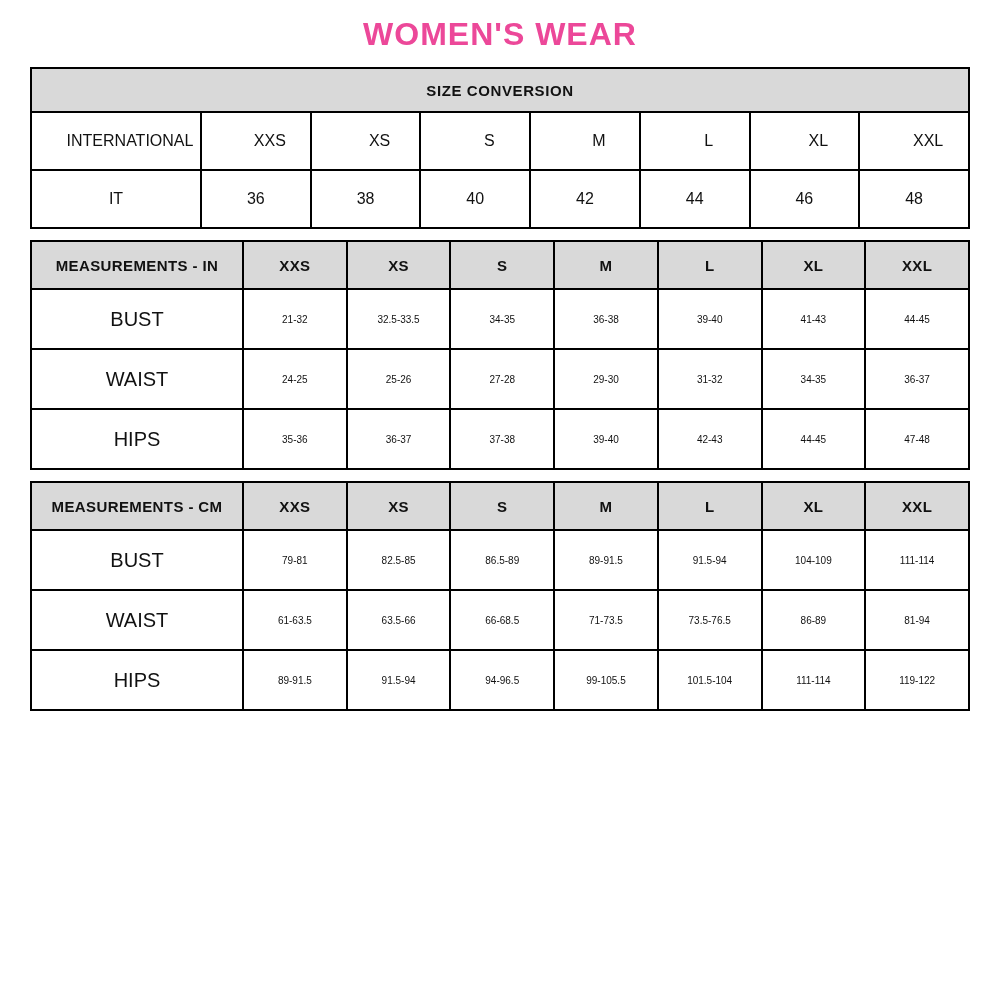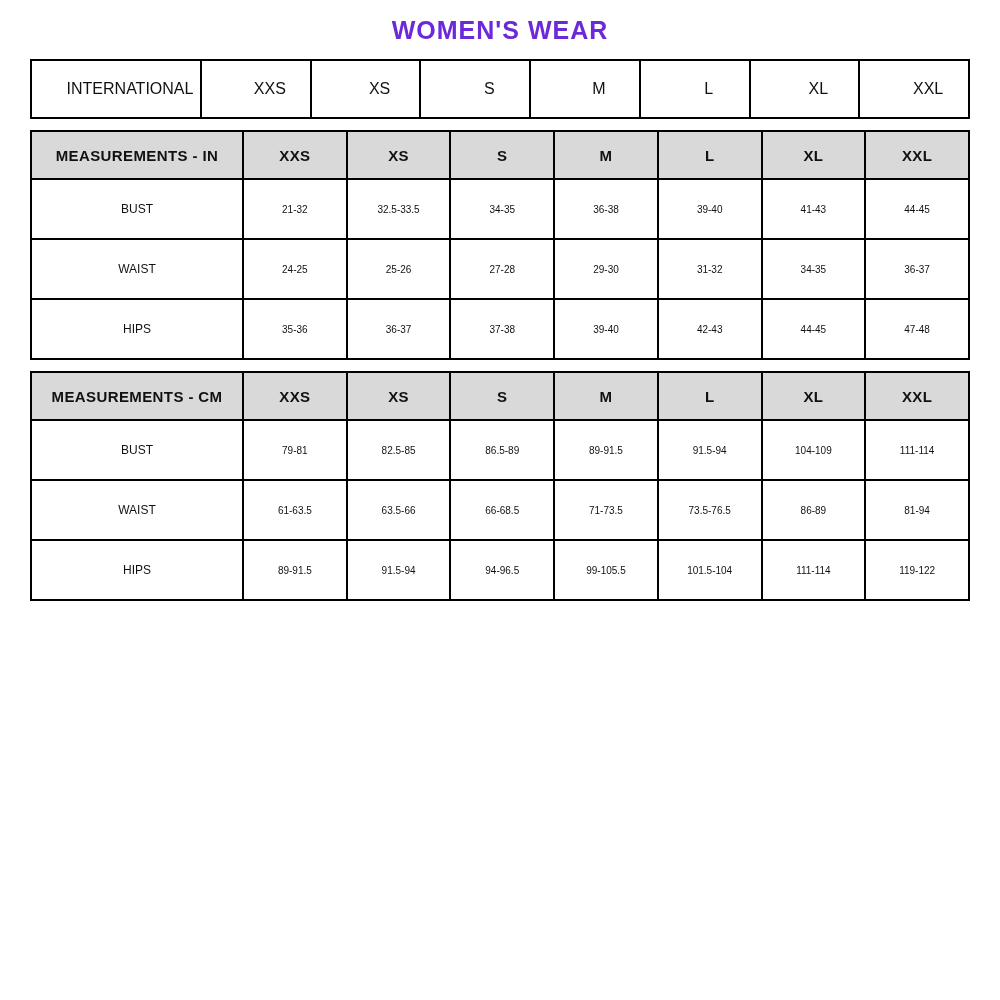--- a/index.html
+++ b/index.html
@@ -11,24 +11,24 @@
     color: #111111;
     overflow: hidden;
   }
   .page {
     width: 1000px;
     height: 1000px;
     padding: 16px 30px 0 30px;
   }
   .page-title {
     text-align: center;
-    font-size: 25px;
+    font-size: 32px;
     font-weight: bold;
     letter-spacing: 1px;
-    color: #6d28d9;
+    color: #ec4899;
     margin-bottom: 14px;
   }
   table.chart-table {
     width: 940px;
     border-collapse: collapse;
     table-layout: fixed;
     margin: 0 0 11px 0;
   }
   .chart-table th, .chart-table td {
     border: 2px solid #000000;
@@ -57,49 +57,62 @@
   }
   .size-table col.label-col { width: 170px; }
   
   .meas-table thead th {
     background: #d9d9d9;
     font-weight: bold;
     font-size: 15px;
     letter-spacing: 0.4px;
     height: 48px;
   }
-  .meas-table tbody th { font-size: 12px; height: 60px; border-radius: 12px; }
+  .meas-table tbody th { font-size: 20px; height: 60px; border-radius: 12px; }
   .meas-table tbody td { font-size: 10px; height: 60px; }
   .meas-table col.label-col { width: 212px; }
 </style>
 </head>
 <body>
 
 <div class="page">
 
   <h1 class="page-title">WOMEN'S WEAR</h1>
 
   <table class="chart-table size-table">
     <colgroup>
       <col class="label-col">
       <col span="7">
     </colgroup>
     <thead>
+      <tr class="banner-row">
+        <th colspan="8">SIZE CONVERSION</th>
+      </tr>
       <tr class="header-row">
           <th>INTERNATIONAL</th>
           <th>XXS</th>
           <th>XS</th>
           <th>S</th>
           <th>M</th>
           <th>L</th>
           <th>XL</th>
           <th>XXL</th>
         </tr>
     </thead>
     <tbody>
+        <tr>
+          <th>IT</th>
+          <td>36</td>
+          <td>38</td>
+          <td>40</td>
+          <td>42</td>
+          <td>44</td>
+          <td>46</td>
+          <td>48</td>
+        </tr>
       </tbody>
   </table>
 
   <table class="chart-table meas-table">
     <colgroup>
       <col class="label-col">
       <col span="7">
     </colgroup>
     <thead>
       <tr class="header-row">

